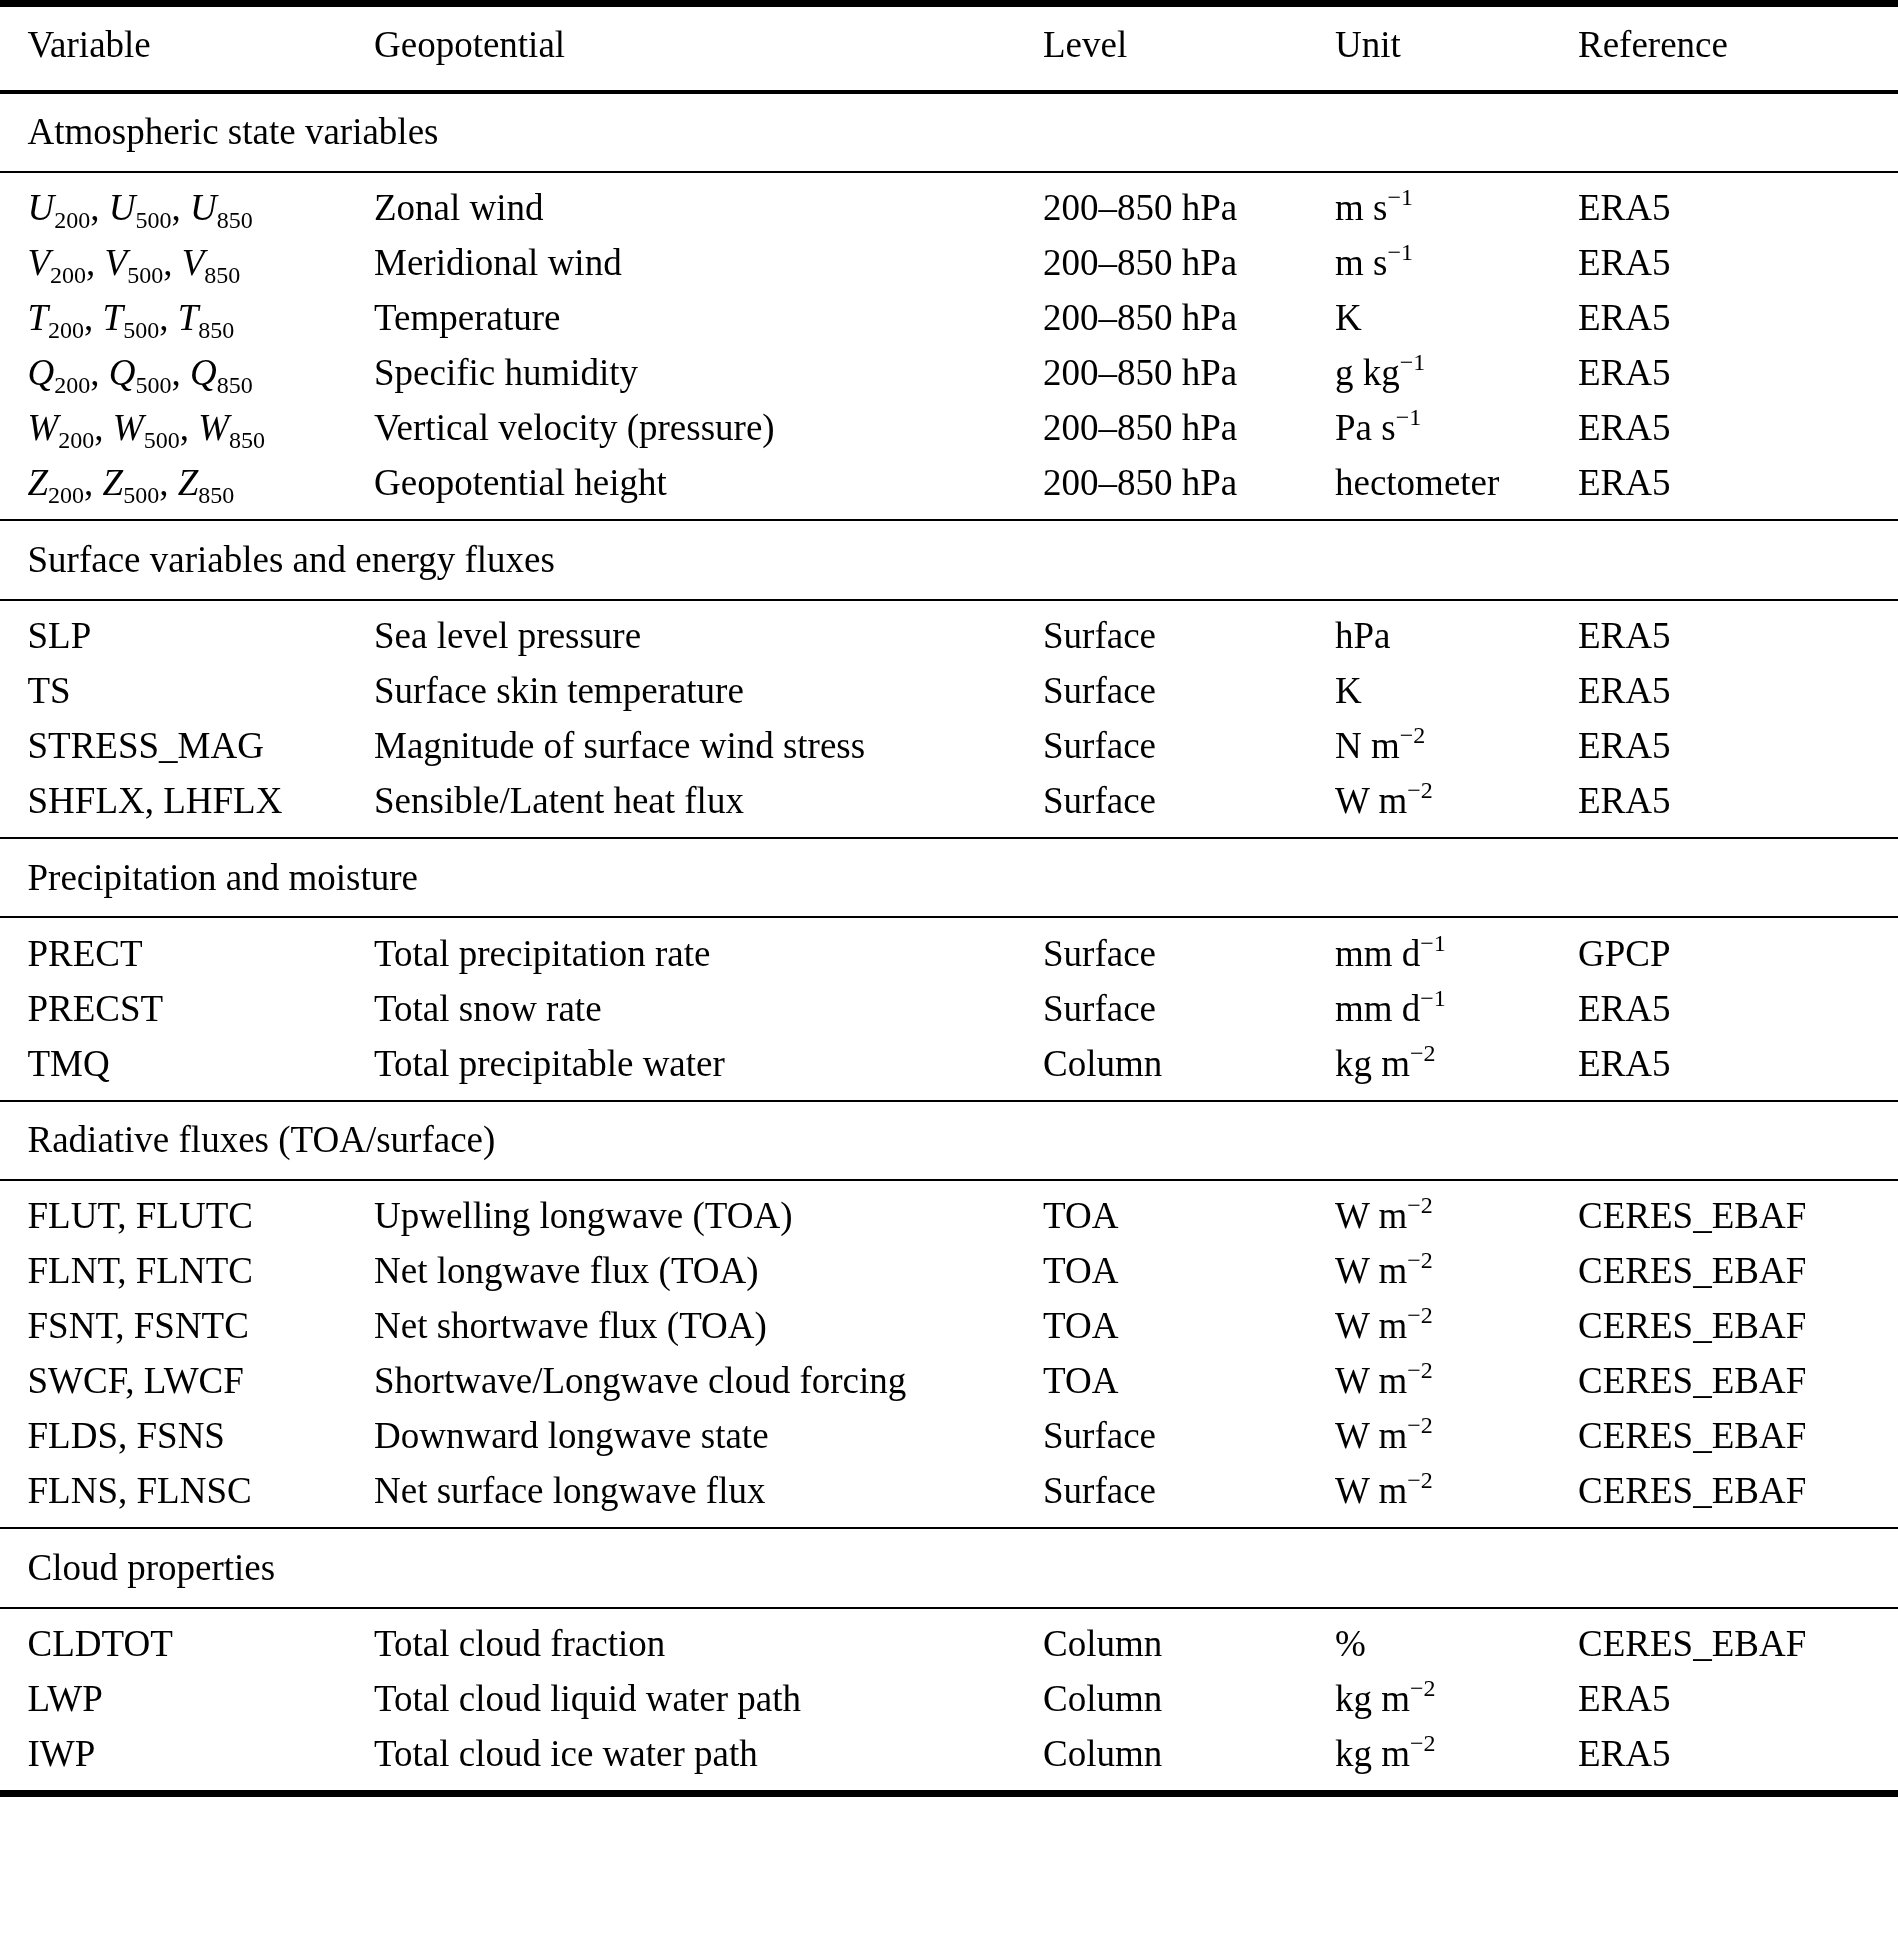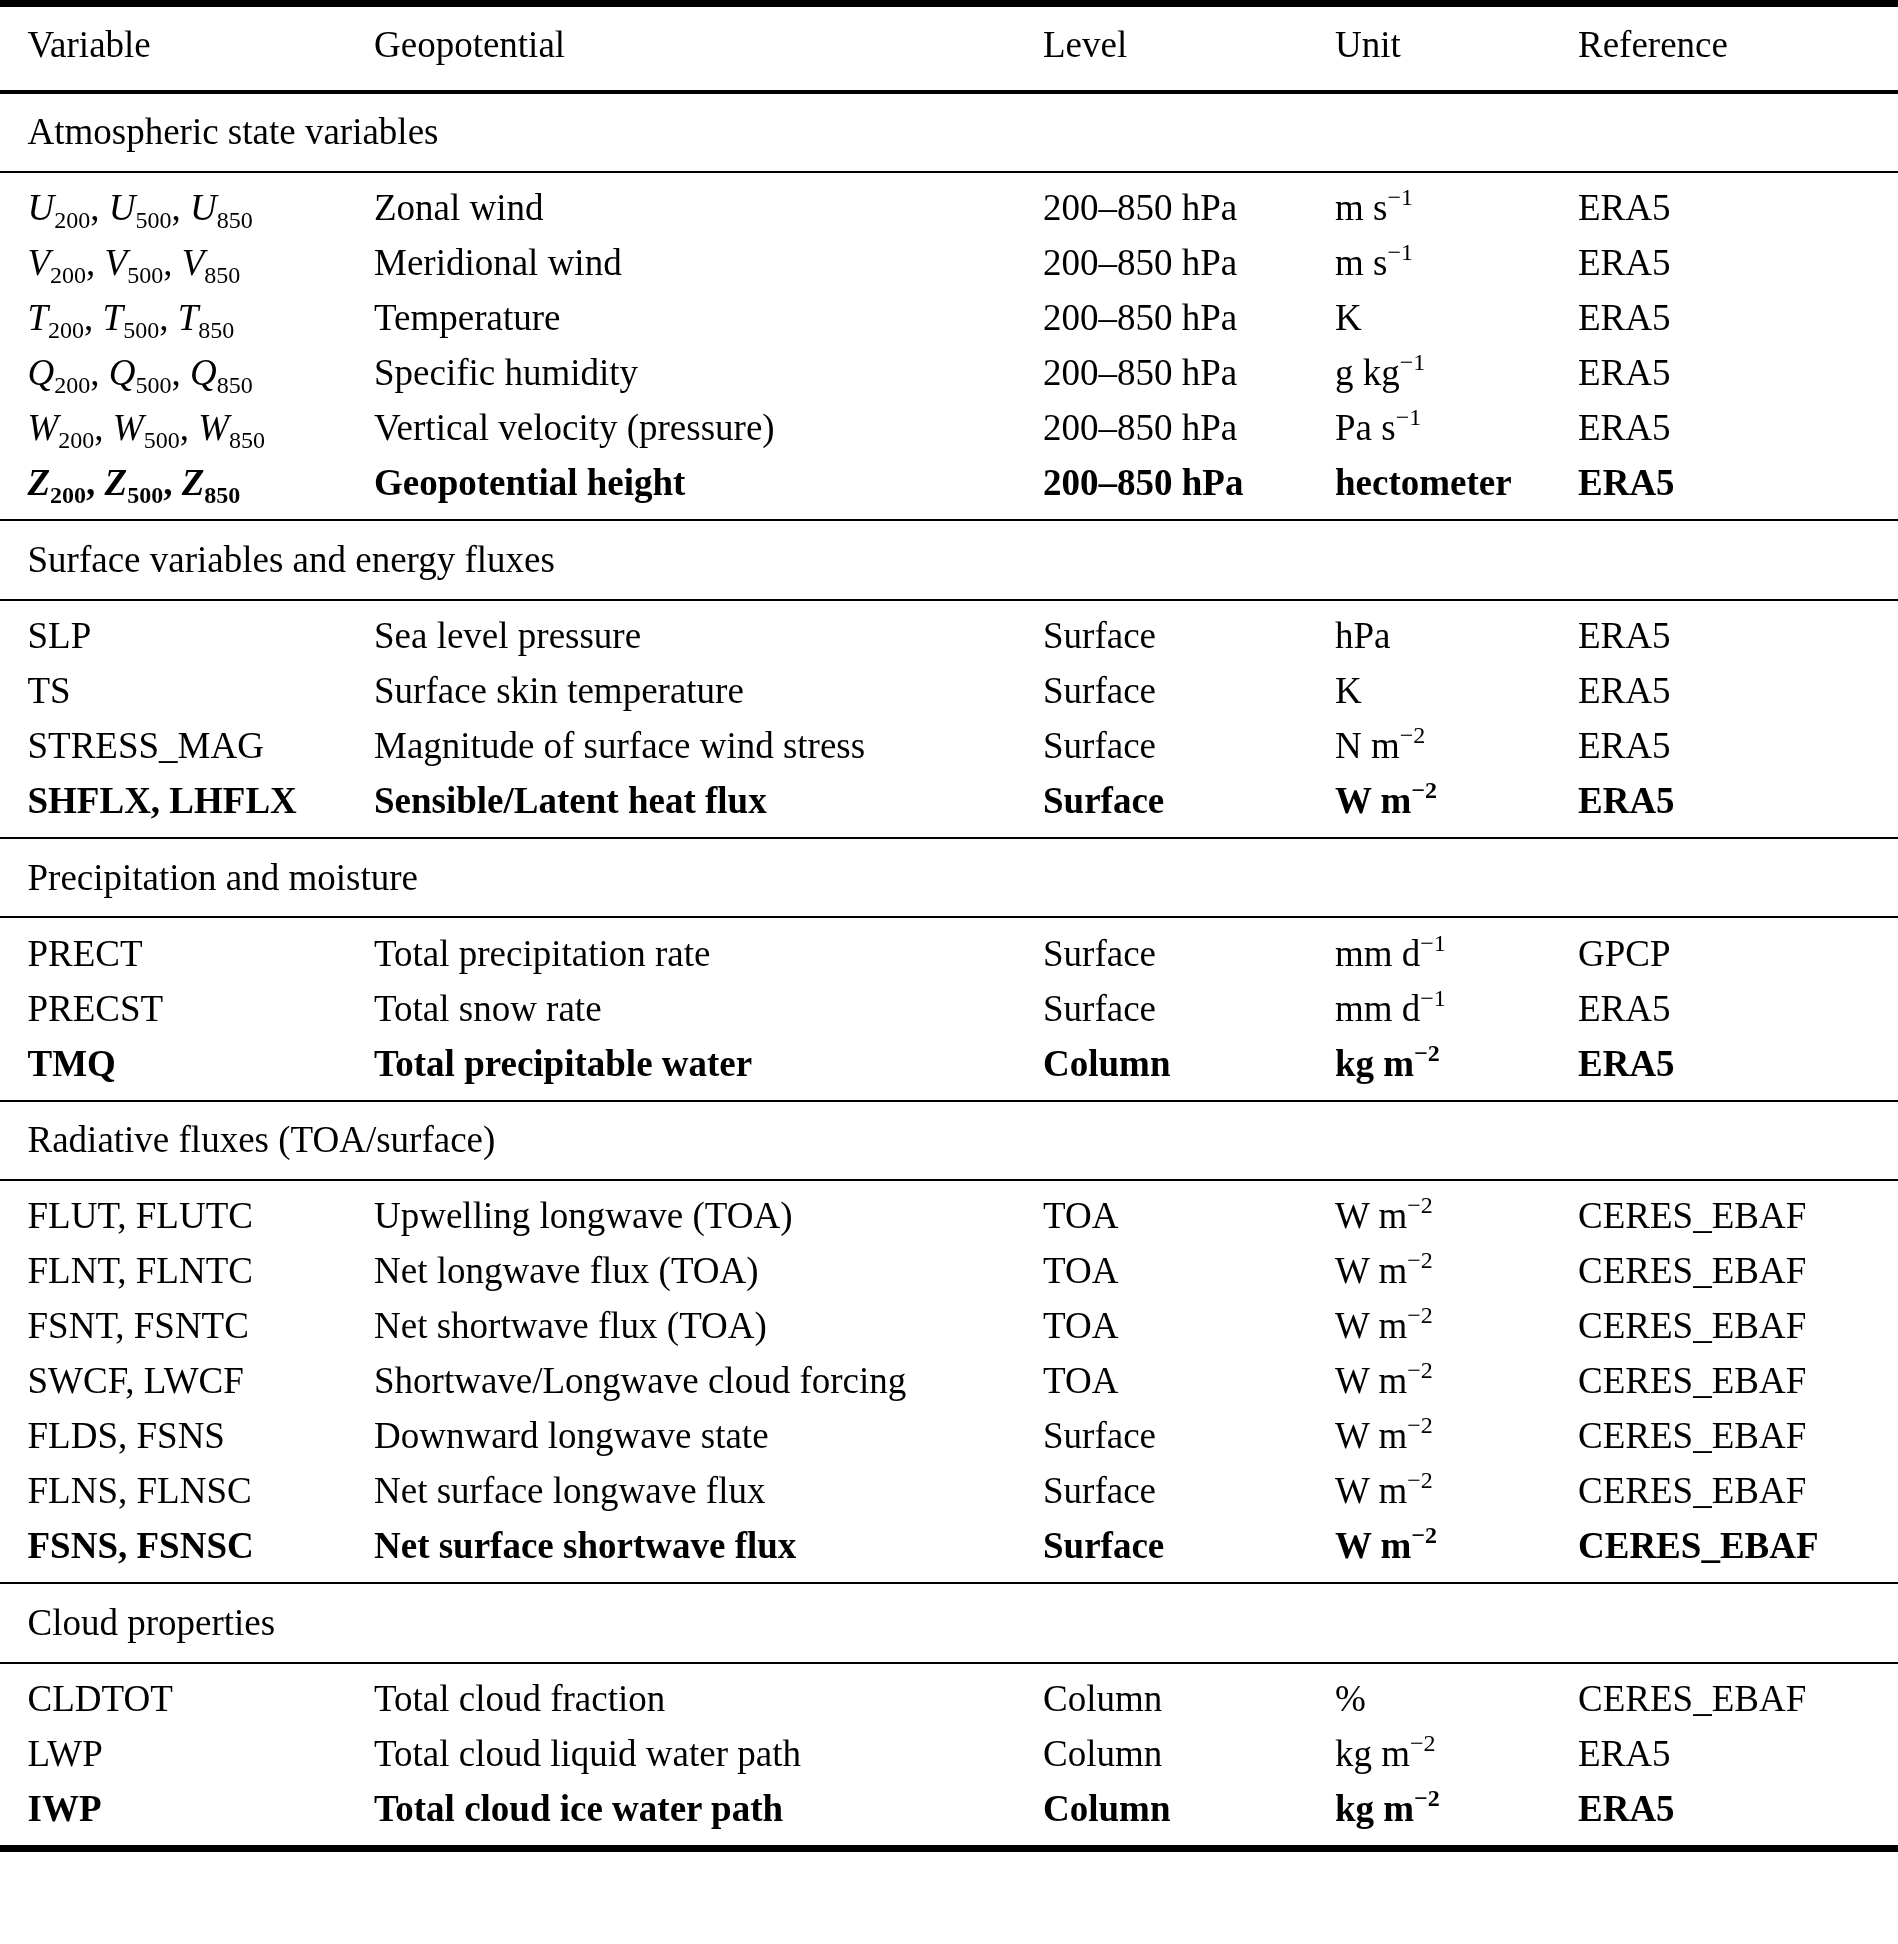--- a/index.html
+++ b/index.html
@@ -44,21 +44,21 @@
     padding: 15.6px 0 15.6px 27.5px;
     line-height: 46px;
   }
   tbody.section tr.data-row td {
     line-height: 55px;
     vertical-align: baseline;
     padding: 0;
   }
   tbody.section tr.data-row td:first-child { padding-left: 27.5px; }
   tbody.section tr.data-row:nth-child(2) td { padding-top: 7.3px; }
-  tbody.section tr.data-row:last-child td { padding-bottom: 9.2px; font-weight: bold; }
+  tbody.section tr.data-row:last-child td { padding-bottom: 9.2px; }
 
   sub, sup {
     font-size: 24px;
     line-height: 0;
   }
   sup { vertical-align: 14.7px; }
   sub { vertical-align: -8.3px; }
   i { font-style: italic; }
 </style>
 </head>
@@ -226,27 +226,20 @@
         <td>W m<sup>−2</sup></td>
         <td>CERES_EBAF</td>
       </tr>
       <tr class="data-row">
         <td>FLNS, FLNSC</td>
         <td>Net surface longwave flux</td>
         <td>Surface</td>
         <td>W m<sup>−2</sup></td>
         <td>CERES_EBAF</td>
       </tr>
-      <tr class="data-row">
-        <td>FSNS, FSNSC</td>
-        <td>Net surface shortwave flux</td>
-        <td>Surface</td>
-        <td>W m<sup>−2</sup></td>
-        <td>CERES_EBAF</td>
-      </tr>
     </tbody>
     <tbody class="section">
       <tr class="title-row">
         <td colspan="5">Cloud properties</td>
       </tr>
       <tr class="data-row">
         <td>CLDTOT</td>
         <td>Total cloud fraction</td>
         <td>Column</td>
         <td>%</td>

